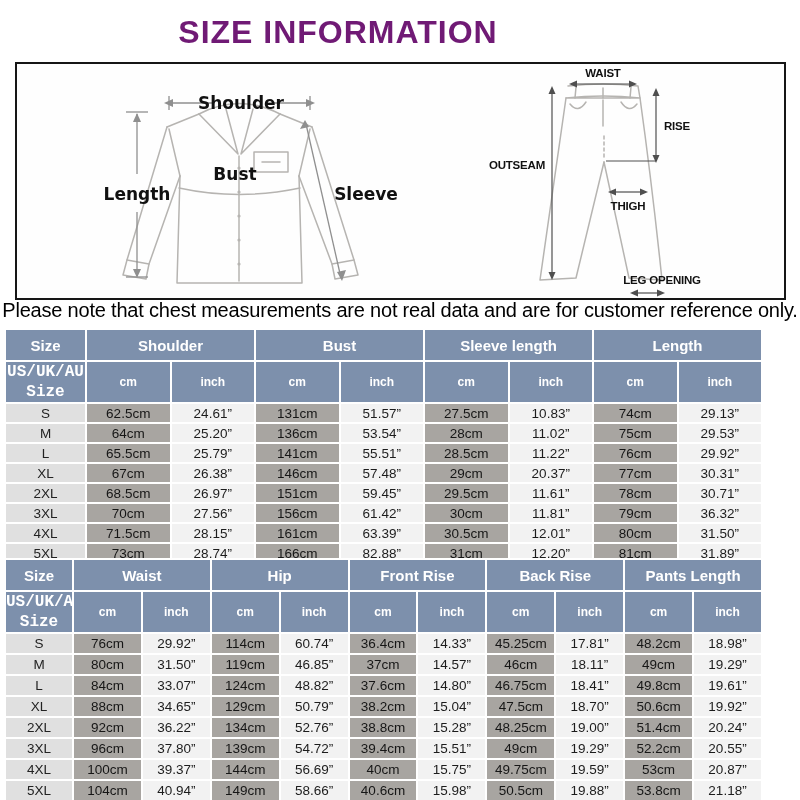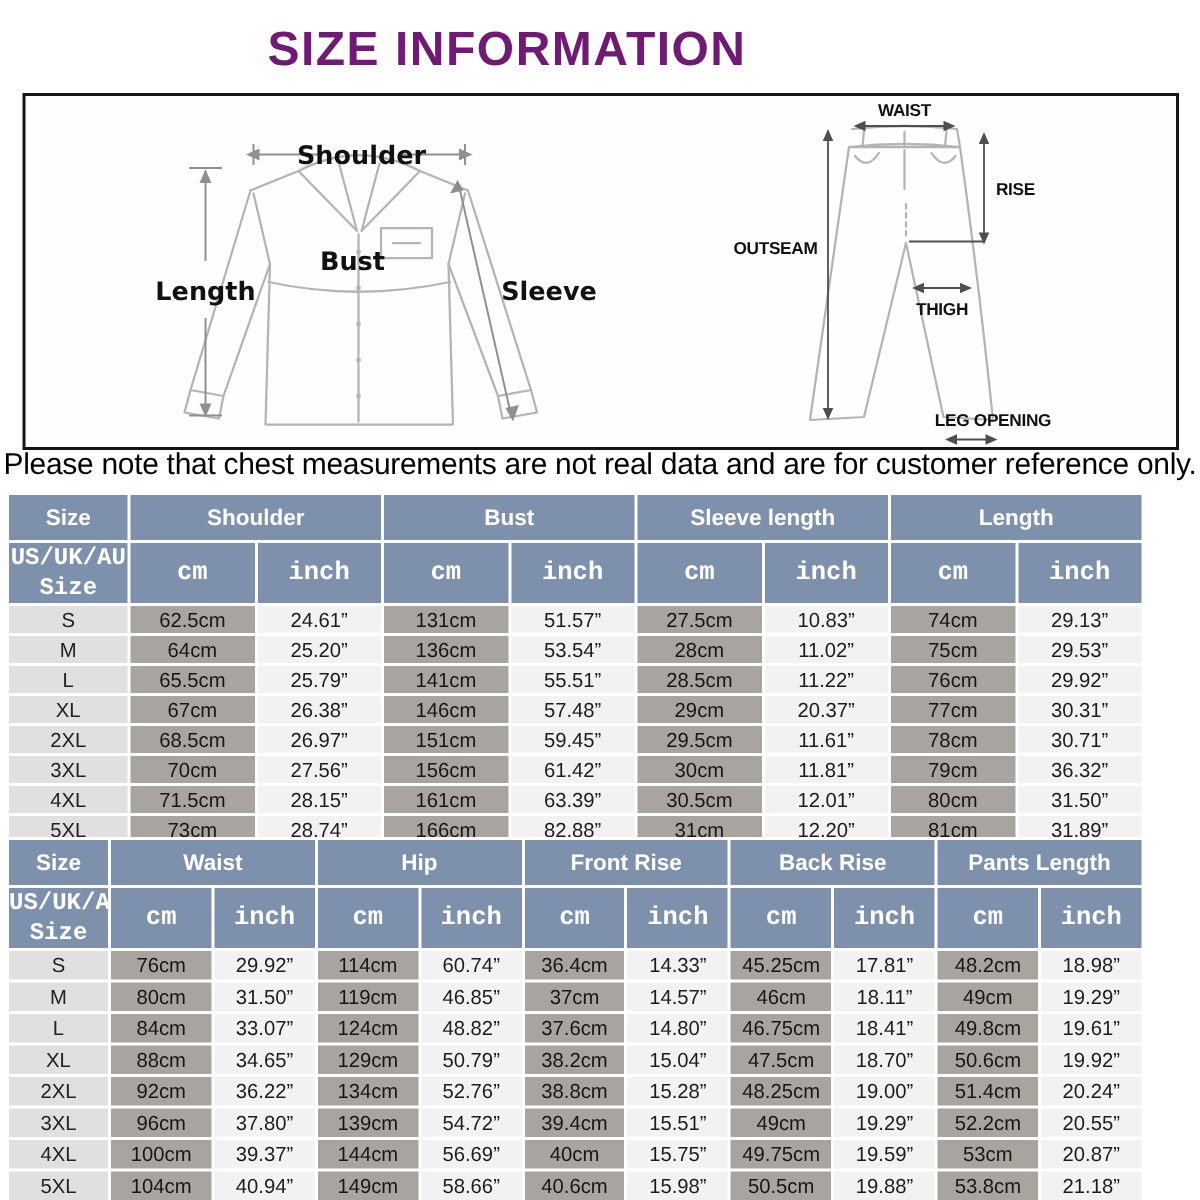--- a/index.html
+++ b/index.html
@@ -41,21 +41,21 @@
   table.t2{top:558px;}
 
   .size-table th,.size-table td{
     text-align:center;vertical-align:middle;padding:0;overflow:hidden;
   }
   .size-table th{
     background:var(--header-bg);color:#ffffff;height:30px;
   }
   th.group{font-size:15px;font-weight:bold;font-family:"Liberation Sans",sans-serif;}
   th.unit{
-    font-family:Liberation Mono, monospace;font-weight:bold;font-size:17px;
+    font-family:Liberation Sans, sans-serif;font-weight:bold;font-size:12px;
   }
   th.sizesub{
     font-family:"Liberation Mono",monospace;font-weight:bold;font-size:16px;
     line-height:1.25;white-space:pre-line;
   }
   .size-table td{font-size:13.5px;color:#1c1c1c;}
   .t1 td{height:18px;}
   .t2 td{height:19px;}
   td.size-cell{background:var(--size-bg);color:#222;}
   td.cm-cell{background:var(--cm-bg);color:#161616;}

